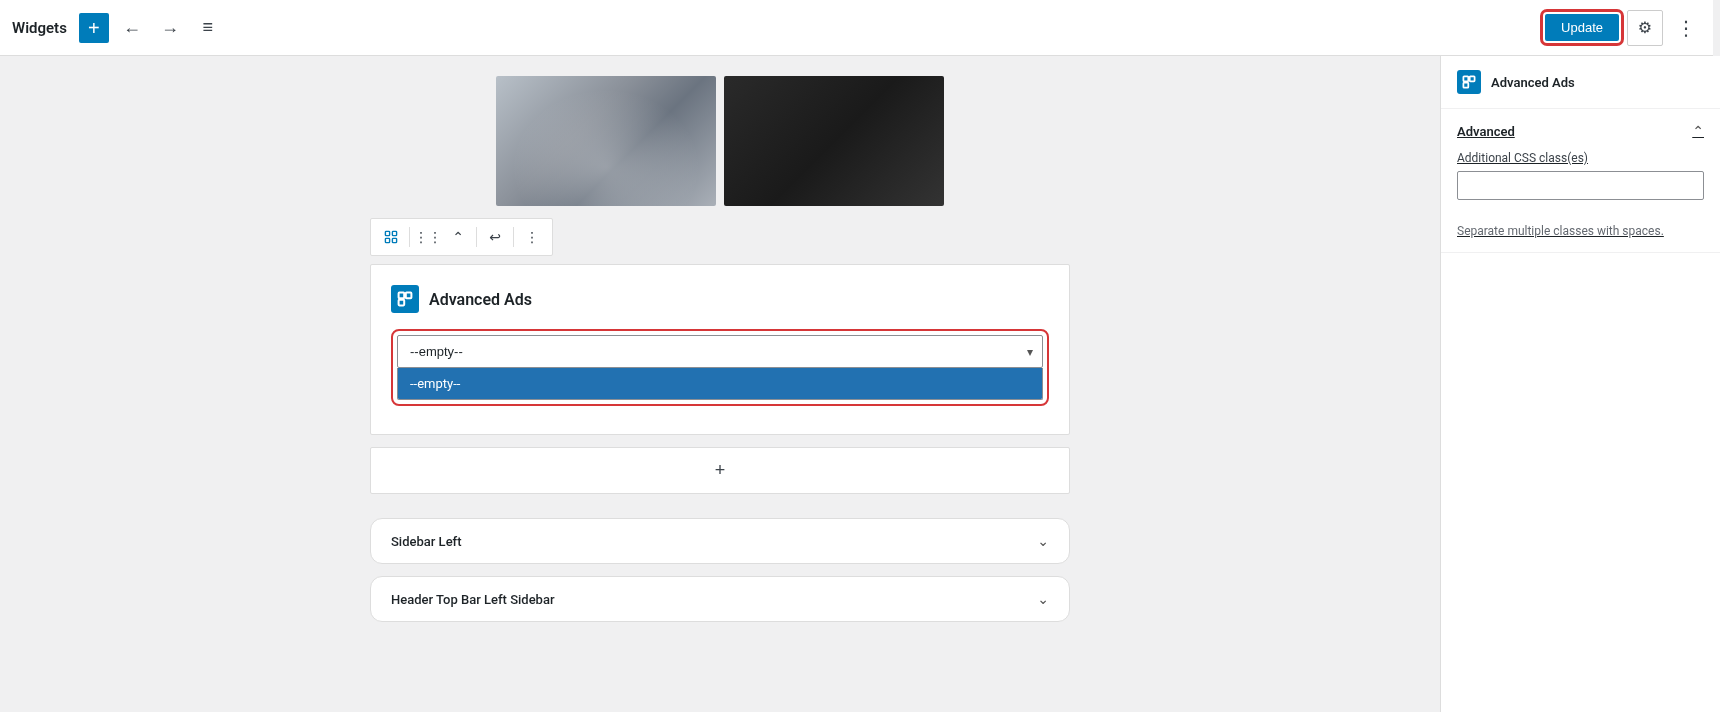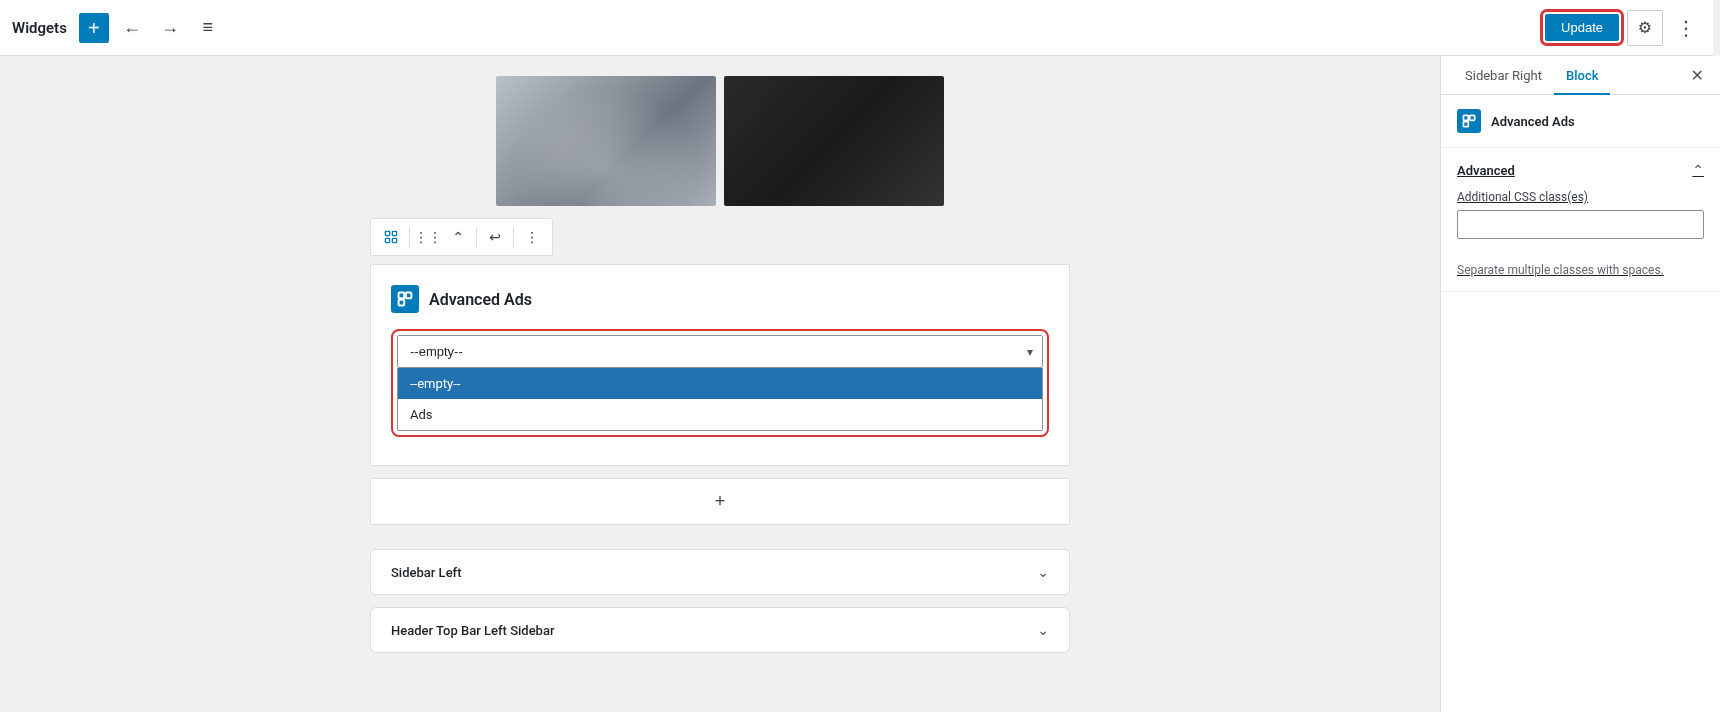--- a/index.html
+++ b/index.html
@@ -248,21 +248,21 @@
       max-width: 700px;
       margin-left: auto;
       margin-right: auto;
       margin-bottom: 24px;
     }
 
     
     .sidebar-section {
       background: #fff;
       border: 1px solid #ddd;
-      border-radius: 6px;
+      border-radius: 12px;
       padding: 14px 20px;
       max-width: 700px;
       margin-left: auto;
       margin-right: auto;
       margin-bottom: 12px;
       display: flex;
       align-items: center;
       justify-content: space-between;
       cursor: pointer;
     }
@@ -442,21 +442,20 @@
           <select class="select-field">
             <option>--empty--</option>
             <option>Ad Groups</option>
             <option>Ads</option>
           </select>
           <span class="select-arrow">▾</span>
         </div>
 
         <div class="dropdown-open-list">
           <div class="dropdown-item selected">--empty--</div>
-          <div class="dropdown-item">Ads</div>
         </div>
       </div>
     </div>
 
     <button class="add-block-btn">
       <span>+</span>
     </button>
 
     <div class="sidebar-section">
       <span class="sidebar-section-title">Sidebar Left</span>
@@ -464,27 +463,20 @@
     </div>
 
     <div class="sidebar-section">
       <span class="sidebar-section-title">Header Top Bar Left Sidebar</span>
       <span class="chevron-down">⌄</span>
     </div>
 
   </div>
 
   <div class="right-panel">
-    <div class="right-panel-tabs">
-      <div class="rp-tabs-group">
-        <div class="rp-tab">Sidebar Right</div>
-        <div class="rp-tab active">Block</div>
-      </div>
-      <button class="rp-close-btn">✕</button>
-    </div>
 
     <div class="rp-block-header">
       <div class="rp-block-logo">
         <svg width="14" height="14" viewBox="0 0 20 20" fill="none" stroke="#fff" stroke-width="2.5">
           <rect x="2" y="2" width="7" height="7" rx="1"></rect>
           <rect x="11" y="2" width="7" height="7" rx="1"></rect>
           <rect x="2" y="11" width="7" height="7" rx="1"></rect>
         </svg>
       </div>
       <span class="rp-block-name">Advanced Ads</span>

